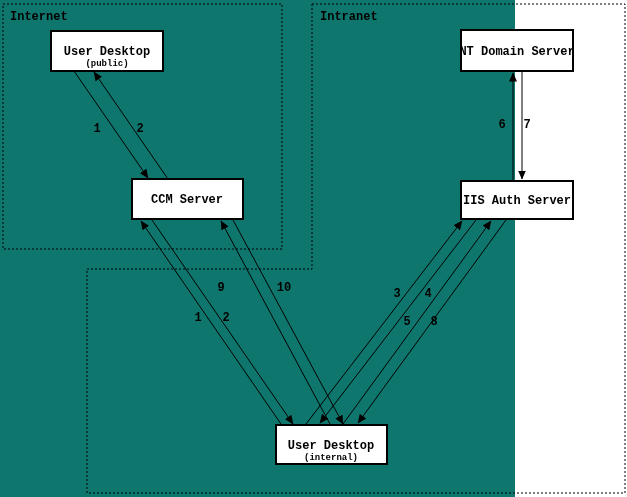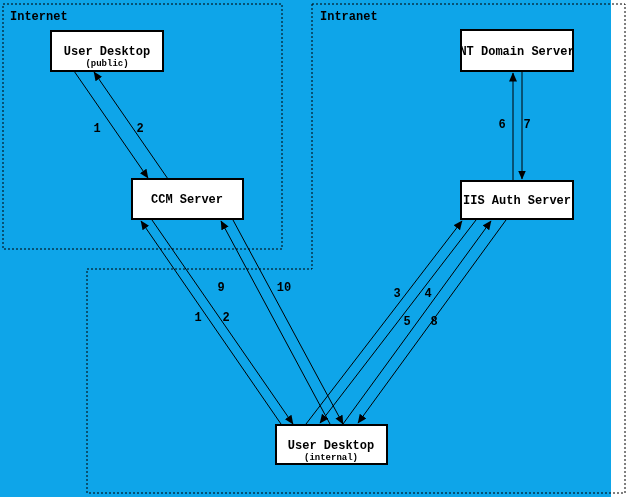--- a/index.html
+++ b/index.html
@@ -1,16 +1,16 @@
 <!DOCTYPE html>
 <html><head>
 <meta charset="utf-8">
 <style>
   html,body{margin:0;padding:0;background:#ffffff;}
-  .canvas-wrap{width:611px;height:497px;position:relative;background:#0ea5e9;}
+  .canvas-wrap{width:515px;height:497px;position:relative;background:#0f766e;}
   svg{display:block;}
   .zone{fill:none;stroke:#000000;stroke-width:1;stroke-dasharray:2 2;}
   .nodebox{fill:#ffffff;stroke:#000000;stroke-width:2;}
   .edge{stroke:#000000;stroke-width:1;fill:none;}
   .lbl{font-family:"Liberation Mono","DejaVu Sans Mono",monospace;font-weight:bold;fill:#000000;}
   .t-main{font-size:12px;letter-spacing:0px;}
   .t-sub{font-size:9px;}
   .t-num{font-size:12px;}
   .t-zone{font-size:12px;}
 </style>

